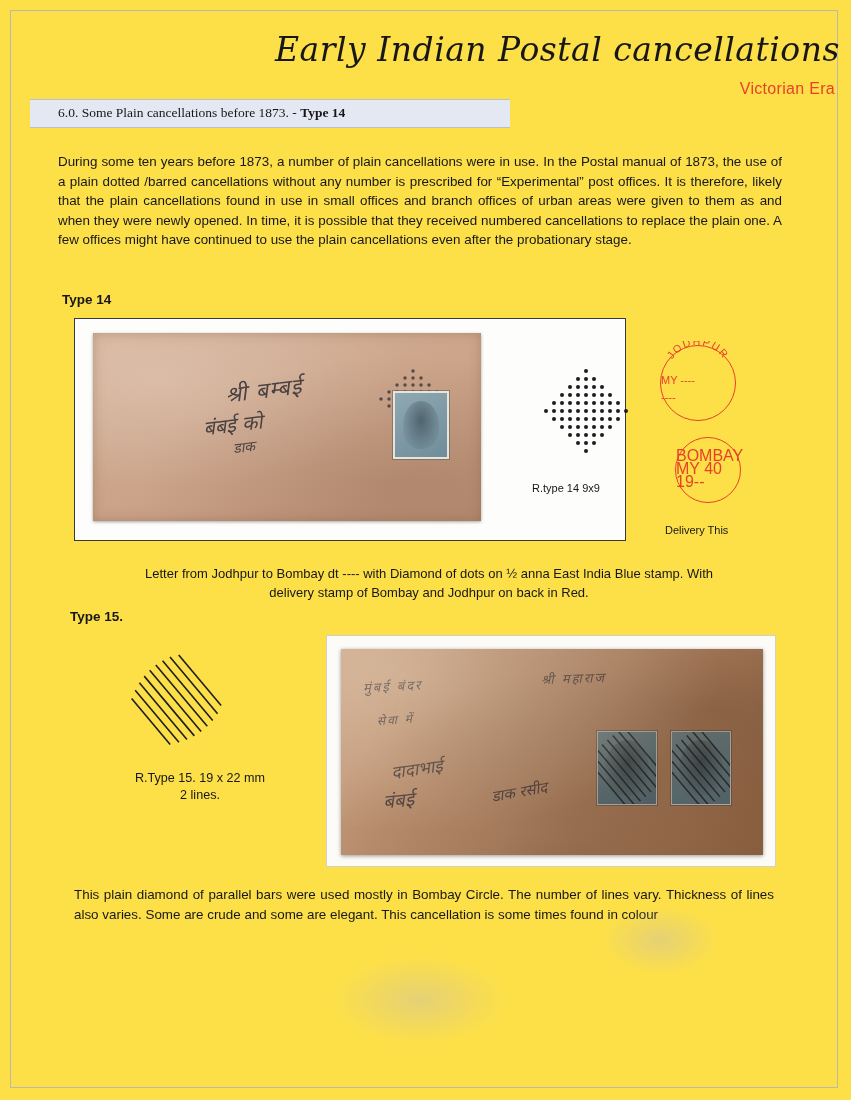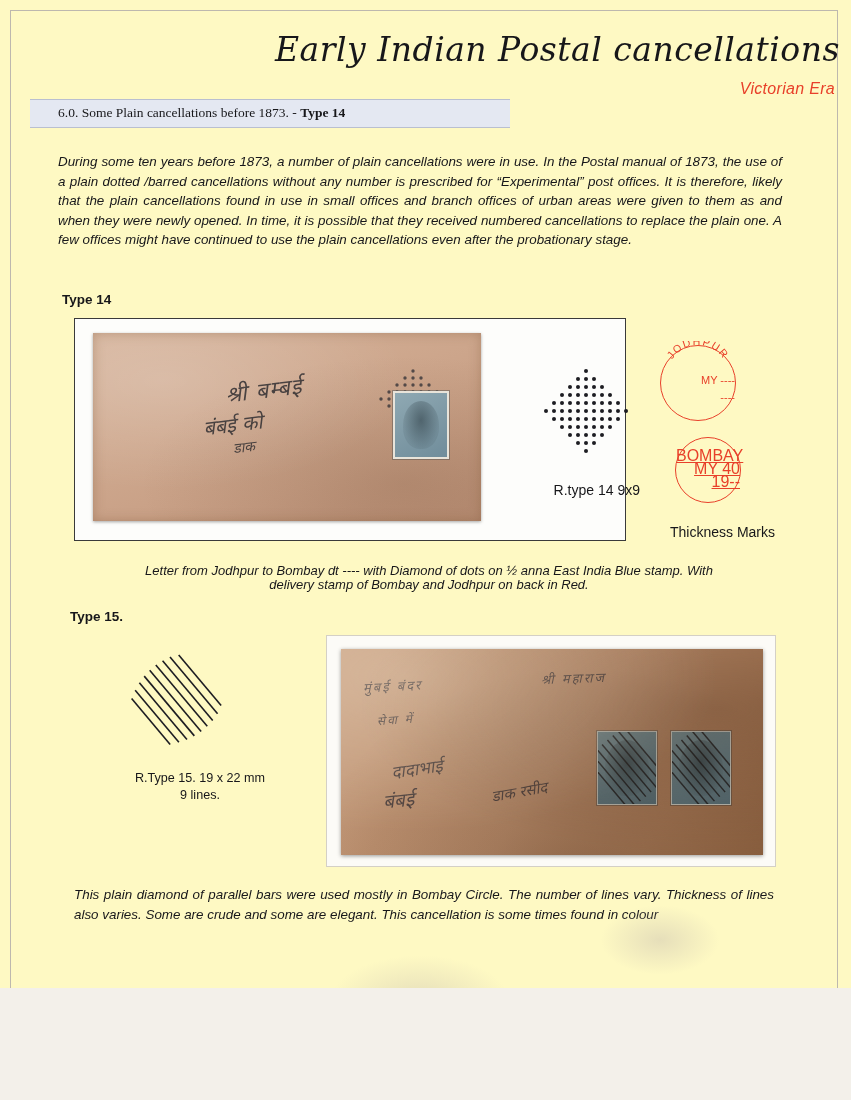--- a/index.html
+++ b/index.html
@@ -3,22 +3,22 @@
 <meta charset="utf-8">
 <style>
   html, body {
     margin: 0;
     padding: 0;
     background: #f3f0ea;
   }
   .page {
     position: relative;
     width: 851px;
-    height: 988px;
-    background: #fef9c3;
+    height: 1100px;
+    background: #fde047;
     overflow: hidden;
     font-family: "Liberation Sans", sans-serif;
     color: #111;
   }
   .page-border {
     position: absolute;
     left: 10px; top: 10px;
     width: 828px; height: 1078px;
     border: 1px solid #bdb8ae;
     box-sizing: border-box;
@@ -36,21 +36,20 @@
     letter-spacing: 0.5px;
     color: #17171a;
     white-space: nowrap;
   }
   .doc-subtitle {
     position: absolute;
     right: 16px; top: 80px;
     font-size: 16px;
     color: #e8402a;
     letter-spacing: 0.3px;
-    font-style: italic;
   }
   .section-bar {
     position: absolute;
     left: 30px; top: 99px;
     width: 480px; height: 27px;
     background: #e4e8f2;
     border-top: 1px solid #b9bfd0;
     border-bottom: 1px solid #b9bfd0;
   }
   .section-bar .txt {
@@ -62,21 +61,20 @@
     font-family: Liberation Serif, serif;
   }
   .section-bar .txt b { font-weight: bold; }
 
   .body-text {
     position: absolute;
     font-size: 13.4px;
     line-height: 19.6px;
     color: #17171a;
     text-align: justify;
-    font-style: italic;
   }
   #intro-paragraph {
     left: 58px; top: 152px;
     width: 724px;
   }
 
   .type-label {
     position: absolute;
     font-size: 13.5px;
     font-weight: bold;
@@ -148,35 +146,34 @@
     width: 84px; height: 84px;
     opacity: .75;
   }
   .diamond-dots {
     position: absolute;
     left: 540px; top: 366px;
     width: 92px; height: 94px;
   }
   .cap-small {
     position: absolute;
-    font-size: 14px;
+    font-size: 11px;
     color: #17171a;
-    text-align: right;
+    text-align: left;
   }
   #cap-rtype14 { left: 532px; top: 482px; width: 108px; }
   #cap-delivery { left: 665px; top: 524px; width: 110px; }
 
   .pm {
     position: absolute;
     border: 1.4px solid #e8402a;
     border-radius: 50%;
     color: #e8402a;
-    text-align: right;
+    text-align: left;
     box-sizing: border-box;
-    text-decoration: underline;
   }
   #pm-jodhpur {
     left: 660px; top: 345px;
     width: 76px; height: 76px;
   }
   #pm-jodhpur .l1 { position: absolute; left: 0; top: 28px; width: 100%; font-size: 11px; }
   #pm-jodhpur .l2 { position: absolute; left: 0; top: 45px; width: 100%; font-size: 11px; }
   .arc-text {
     position: absolute;
     left: 660px; top: 341px;
@@ -189,21 +186,21 @@
     padding-top: 11px;
     font-size: 16px;
     line-height: 13px;
   }
 
   #cap-letter14 {
     left: 124px; top: 564px;
     width: 610px;
     text-align: center;
     font-size: 13px;
-    line-height: 14px;
+    line-height: 19px;
   }
 
   
   .bars15 {
     position: absolute;
     left: 128px; top: 645px;
     width: 104px; height: 104px;
   }
   #cap-rtype15 {
     left: 100px; top: 770px;
@@ -436,42 +433,42 @@
       <textPath href="#arcpath" startOffset="50%" text-anchor="middle">JODHPUR</textPath>
     </text>
   </svg>
 
   <div class="pm" id="pm-bombay">
     <div>BOMBAY</div>
     <div>MY  40</div>
     <div>19--</div>
   </div>
 
-  <div class="cap-small" id="cap-delivery">Thickness Marks</div>
+  <div class="cap-small" id="cap-delivery">Delivery This</div>
 
   <div class="body-text" id="cap-letter14">Letter from Jodhpur to Bombay dt ---- with Diamond of dots on ½ anna East India Blue stamp. With delivery stamp of Bombay and Jodhpur on back in Red.</div>
 
   <div class="type-label" id="label-type15">Type 15.</div>
 
   <svg class="bars15" viewBox="0 0 104 104">
     <g stroke="#1d1d22" stroke-width="1.6" transform="rotate(-40 52 52)">
       <line x1="14" y1="22" x2="14" y2="82"></line>
       <line x1="22" y1="18" x2="22" y2="86"></line>
       <line x1="30" y1="15" x2="30" y2="89"></line>
       <line x1="38" y1="13" x2="38" y2="91"></line>
       <line x1="46" y1="12" x2="46" y2="92"></line>
       <line x1="54" y1="12" x2="54" y2="92"></line>
       <line x1="62" y1="13" x2="62" y2="91"></line>
       <line x1="70" y1="15" x2="70" y2="89"></line>
       <line x1="78" y1="19" x2="78" y2="85"></line>
     </g>
   </svg>
   <div class="cap-small" id="cap-rtype15">
     <div>R.Type 15. 19 x 22 mm</div>
-    <div>9 lines.</div>
+    <div>2 lines.</div>
   </div>
 
   <div class="frame15">
     <div class="cover15">
       <div class="cover15-ink c15a">मुंबई बंदर</div>
       <div class="cover15-ink c15b">श्री महाराज</div>
       <div class="cover15-ink c15c">सेवा में</div>
       <div class="cover15-ink c15d">दादाभाई</div>
       <div class="cover15-ink c15e">बंबई</div>
       <div class="cover15-ink c15f">डाक रसीद</div>

